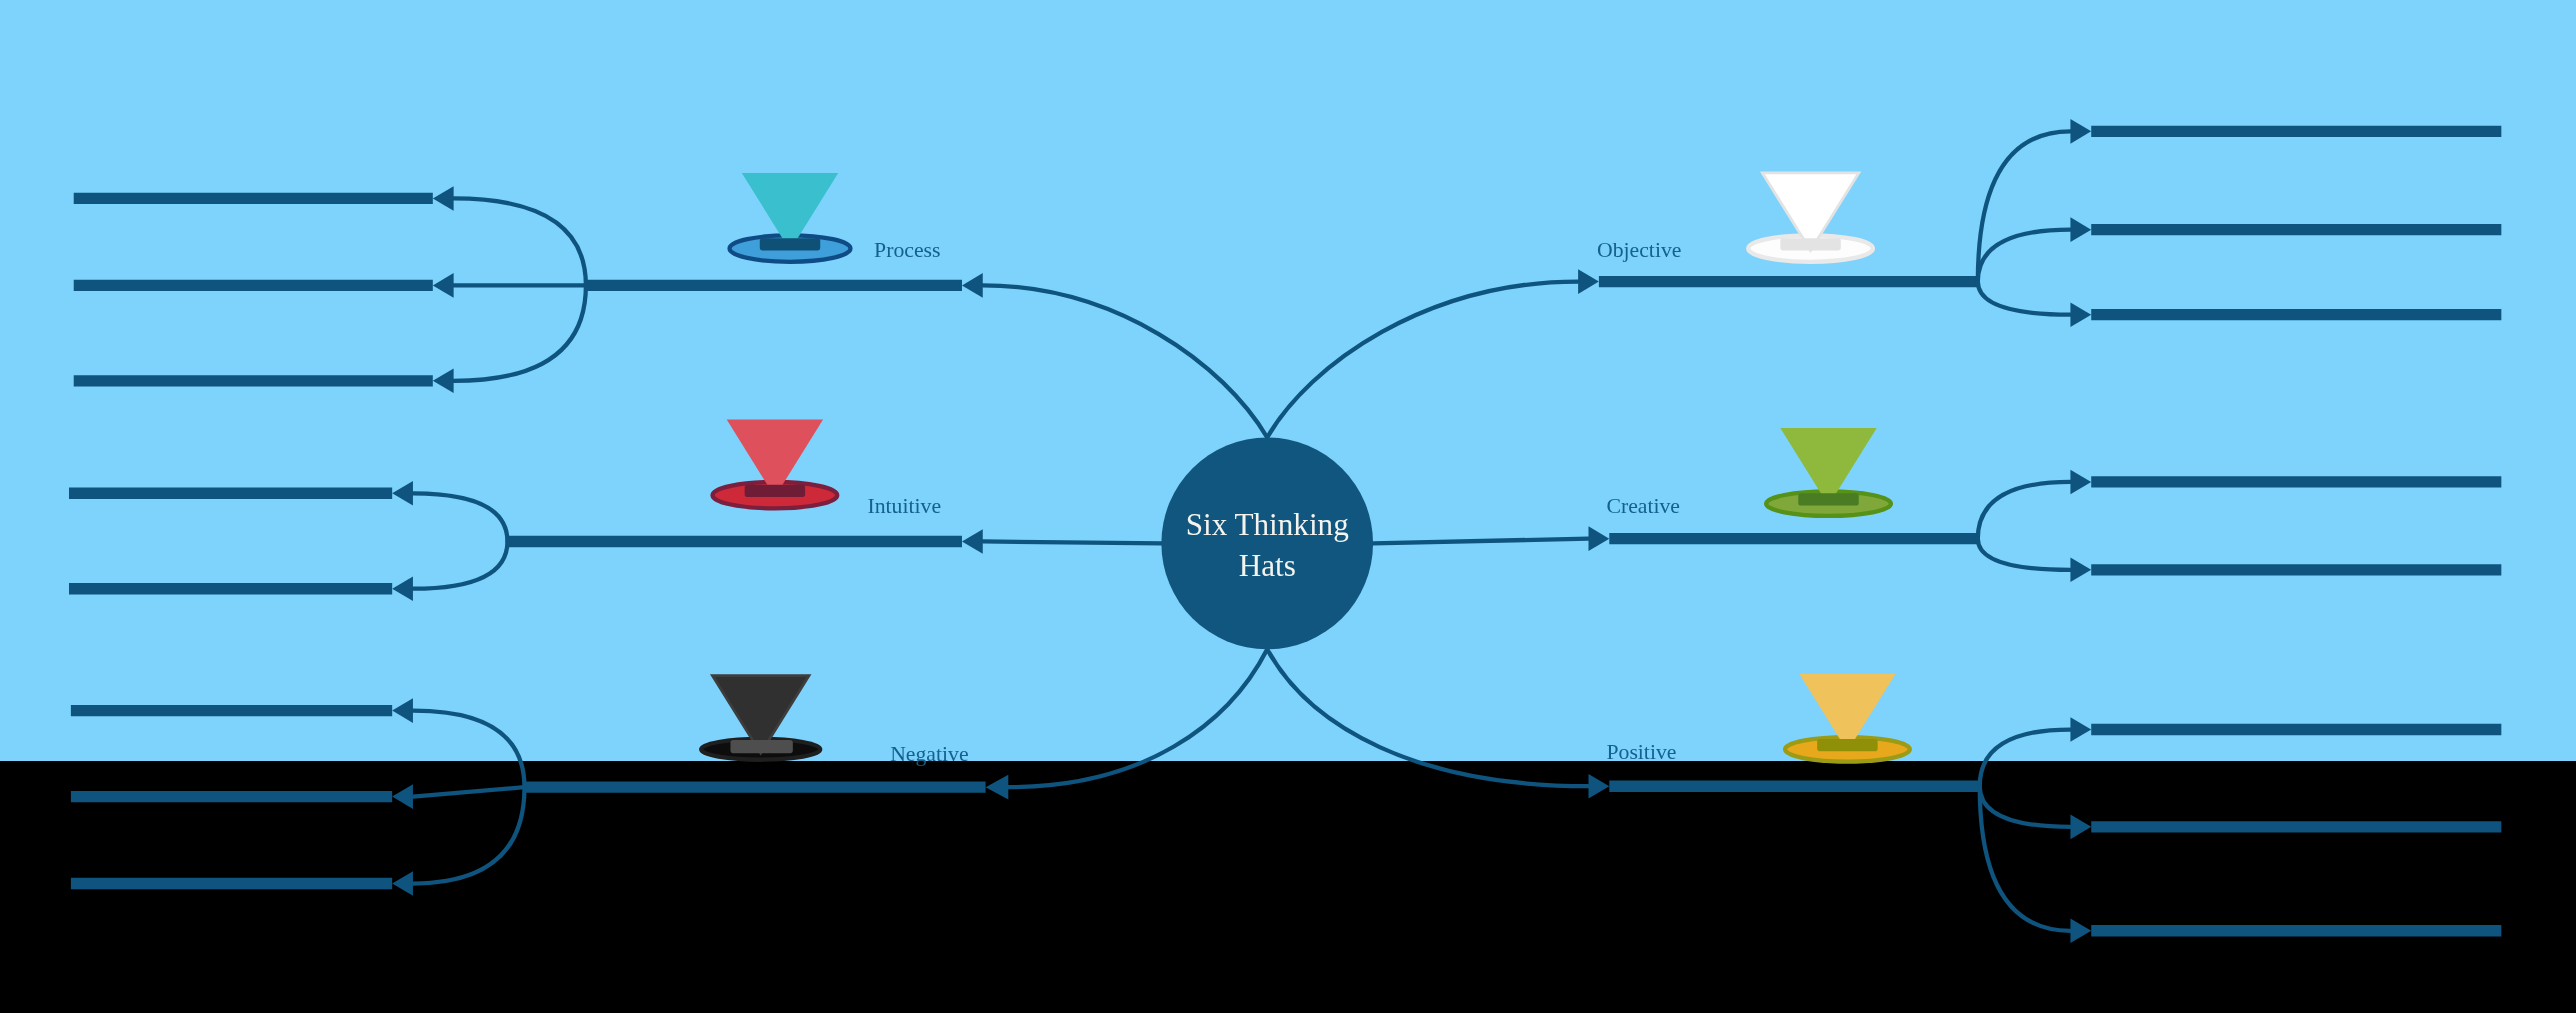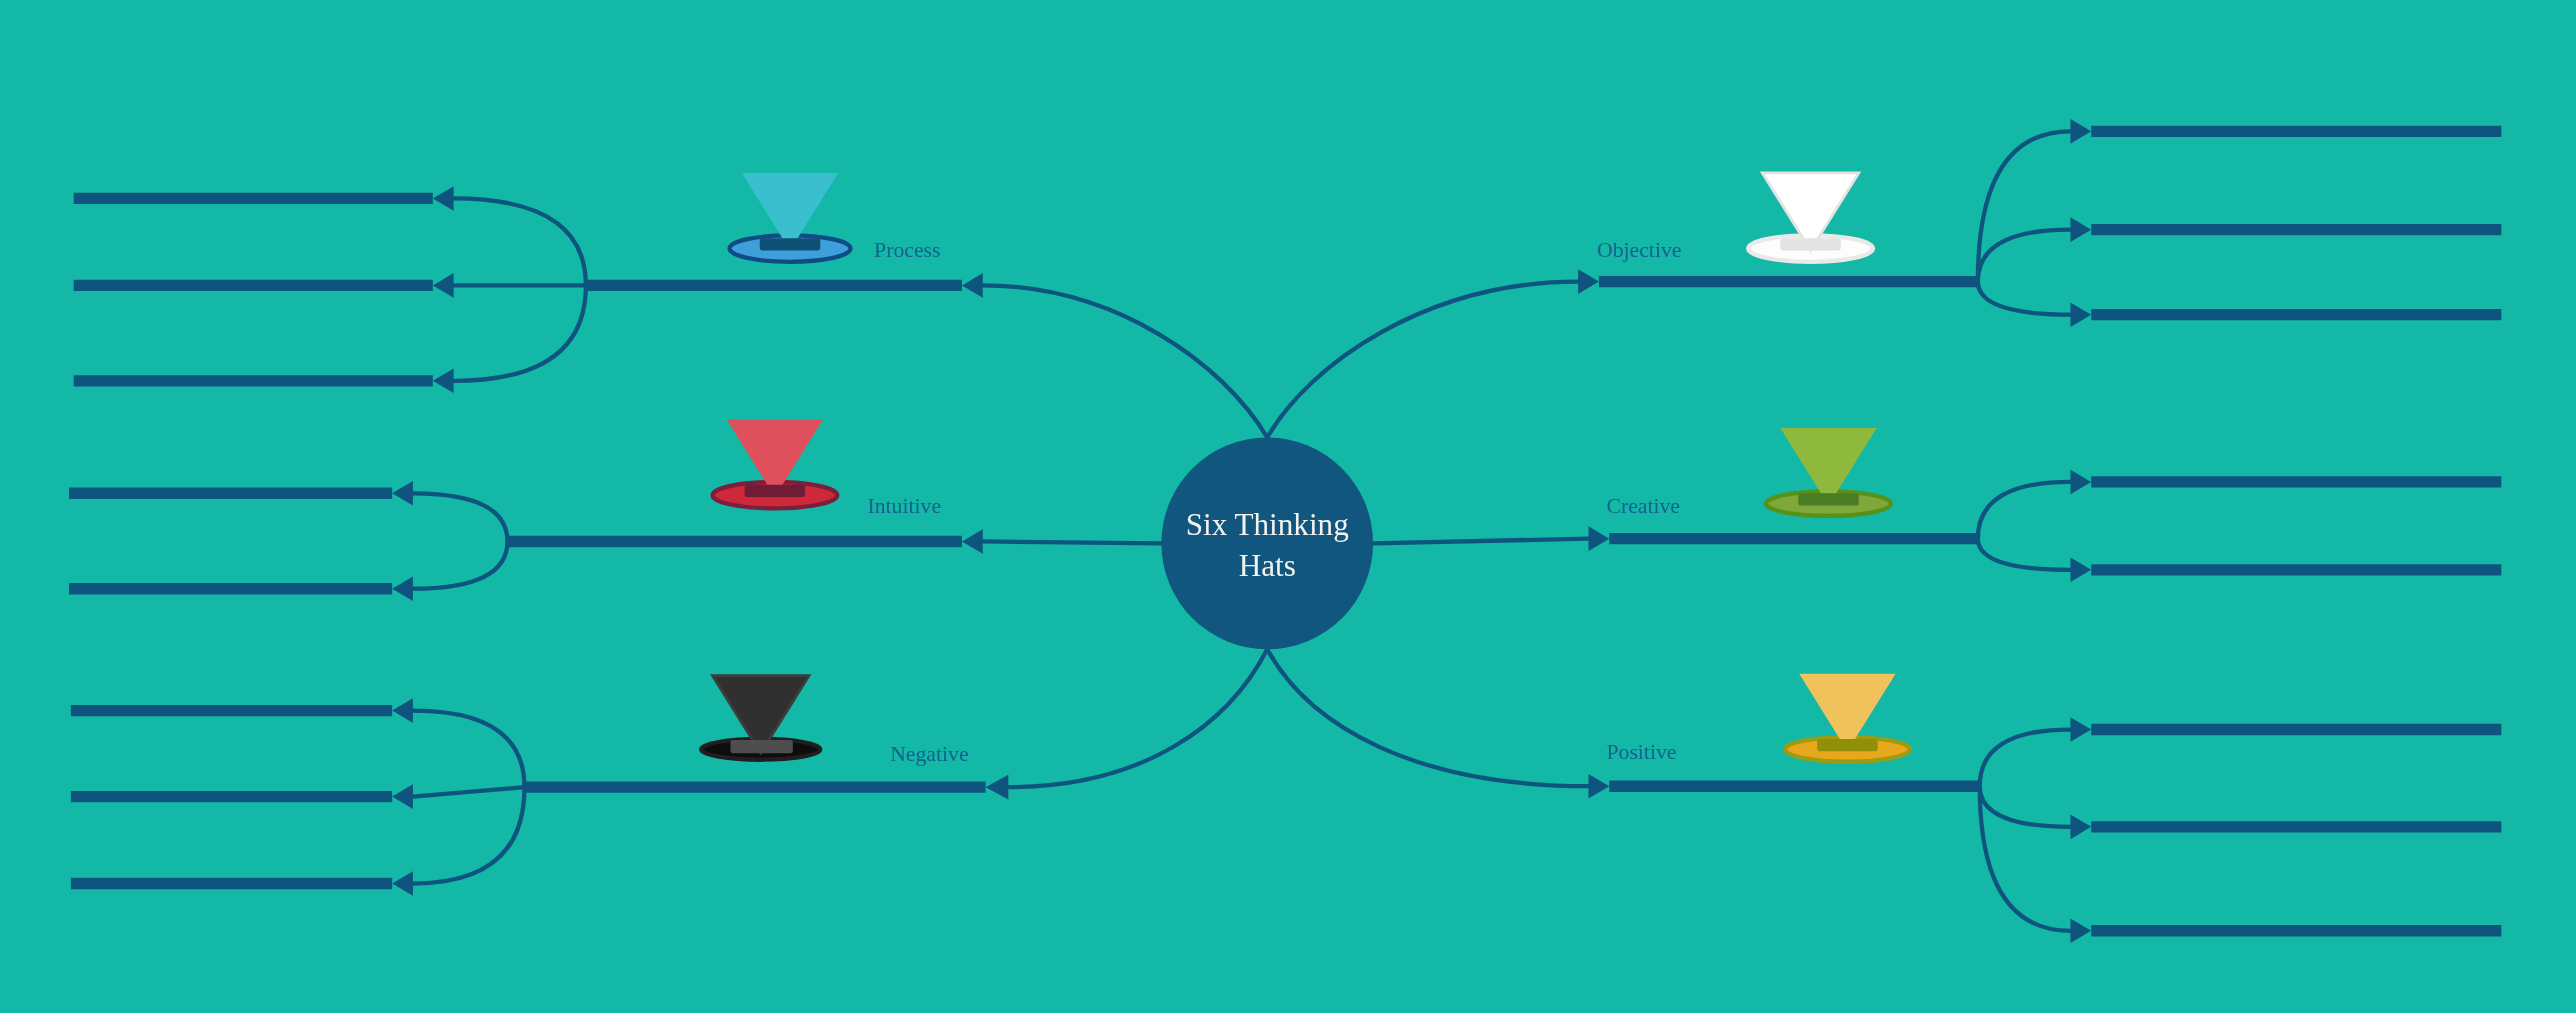--- a/index.html
+++ b/index.html
@@ -6,22 +6,22 @@
     margin: 0;
     padding: 0;
     background: #000000;
     width: 2576px;
     height: 1013px;
     overflow: hidden;
   }
   #stage {
     position: relative;
     width: 2576px;
-    height: 1013px;
-    background: #14b8a6;
+    height: 761px;
+    background: #7dd3fc;
   }
   svg { display: block; }
   .topic-line { stroke-width: 12; stroke-linecap: butt; fill: none; }
   .sub-line   { stroke-width: 12; stroke-linecap: butt; fill: none; }
   .connector  { stroke-width: 4.5; stroke-linecap: round; fill: none; }
   .hat-ellipse { stroke-width: 4.5; }
   .branch-label {
     font-family: "Liberation Serif", "DejaVu Serif", serif;
     font-size: 23px;
   }

